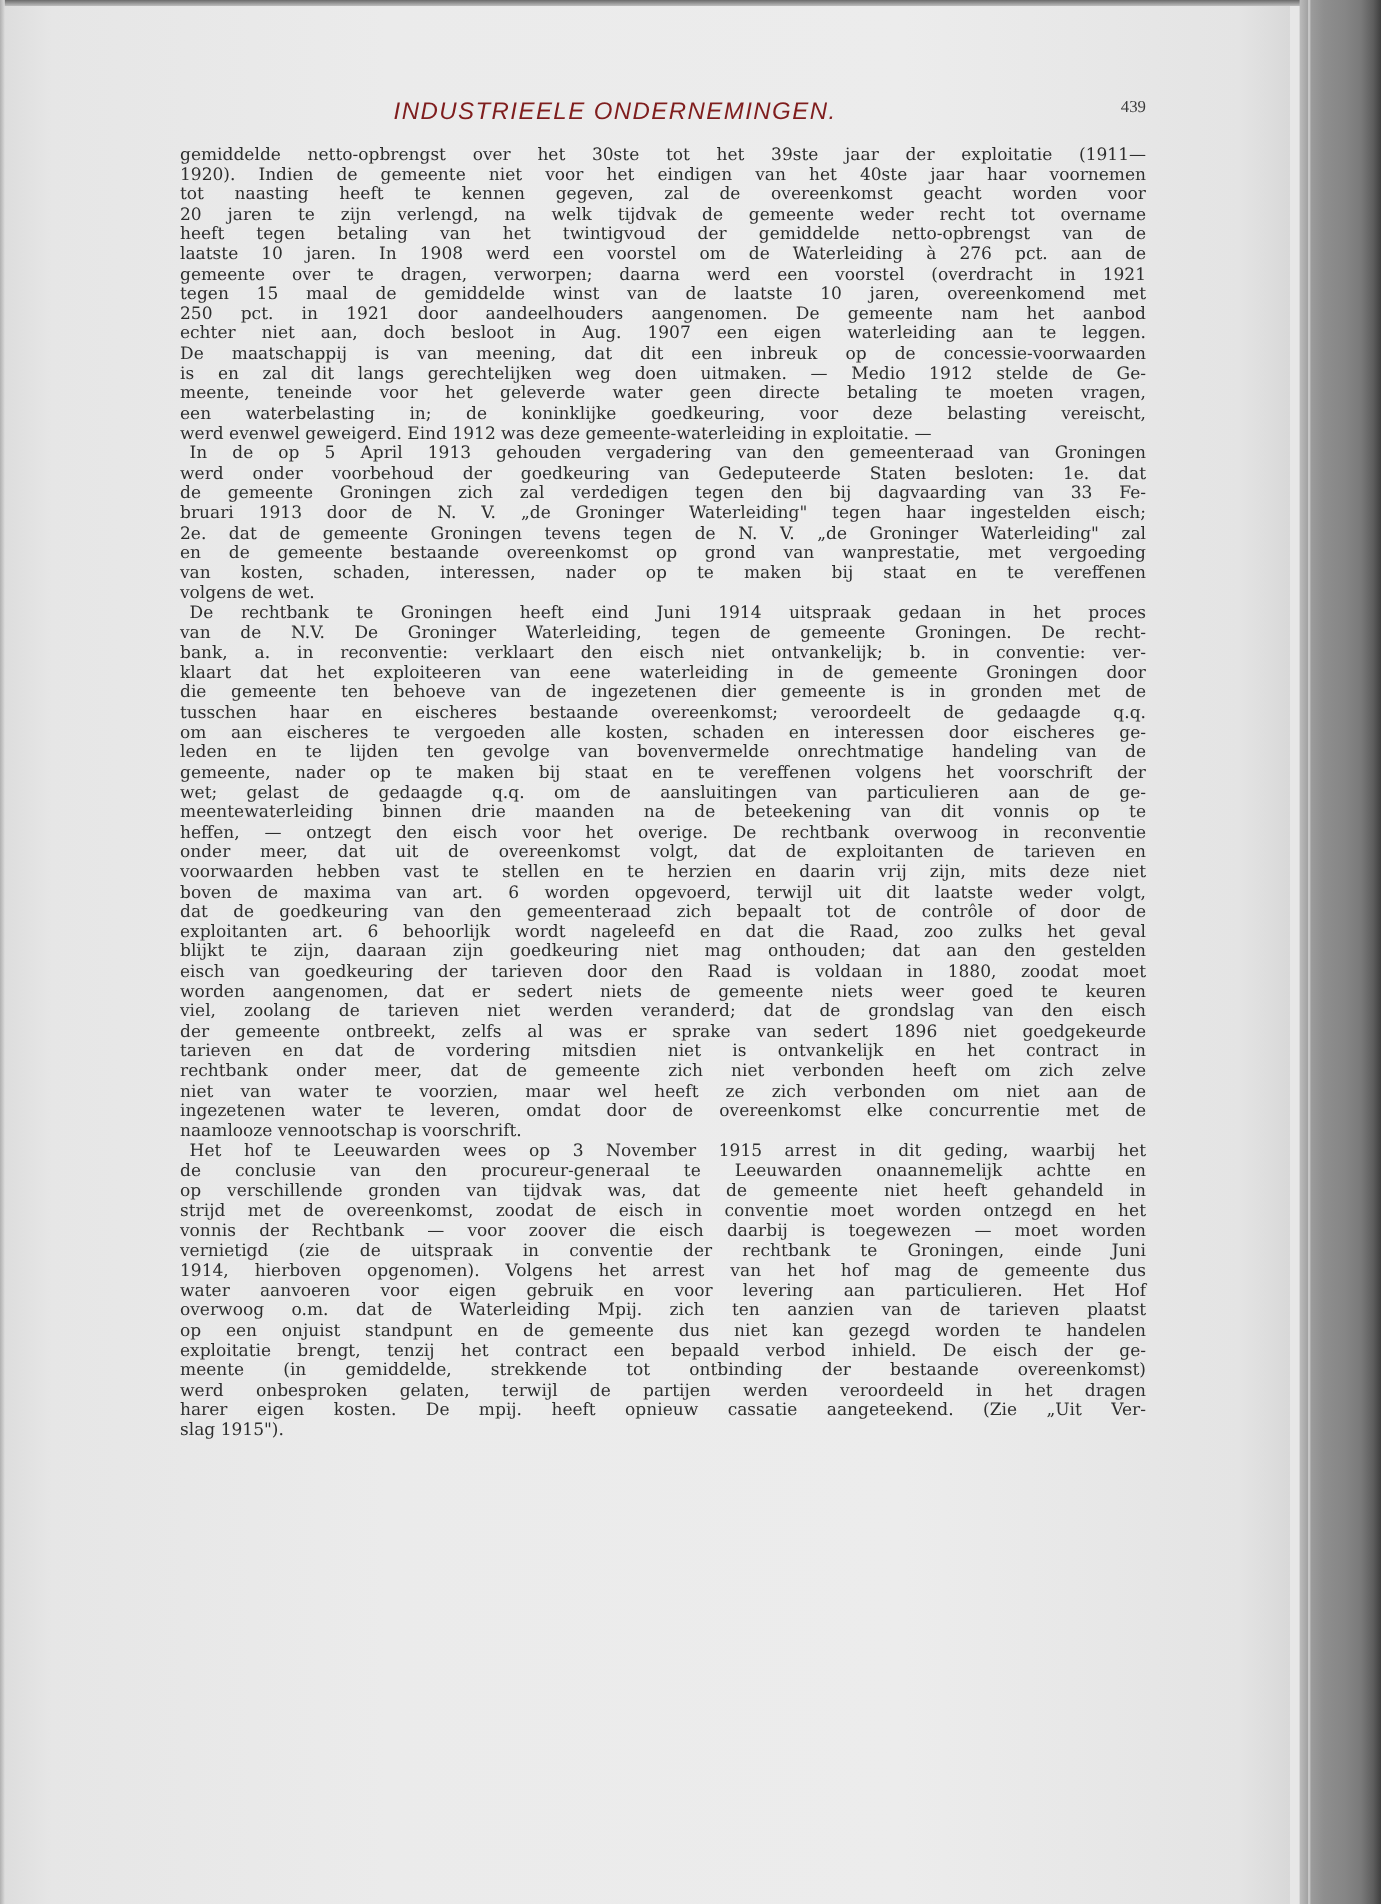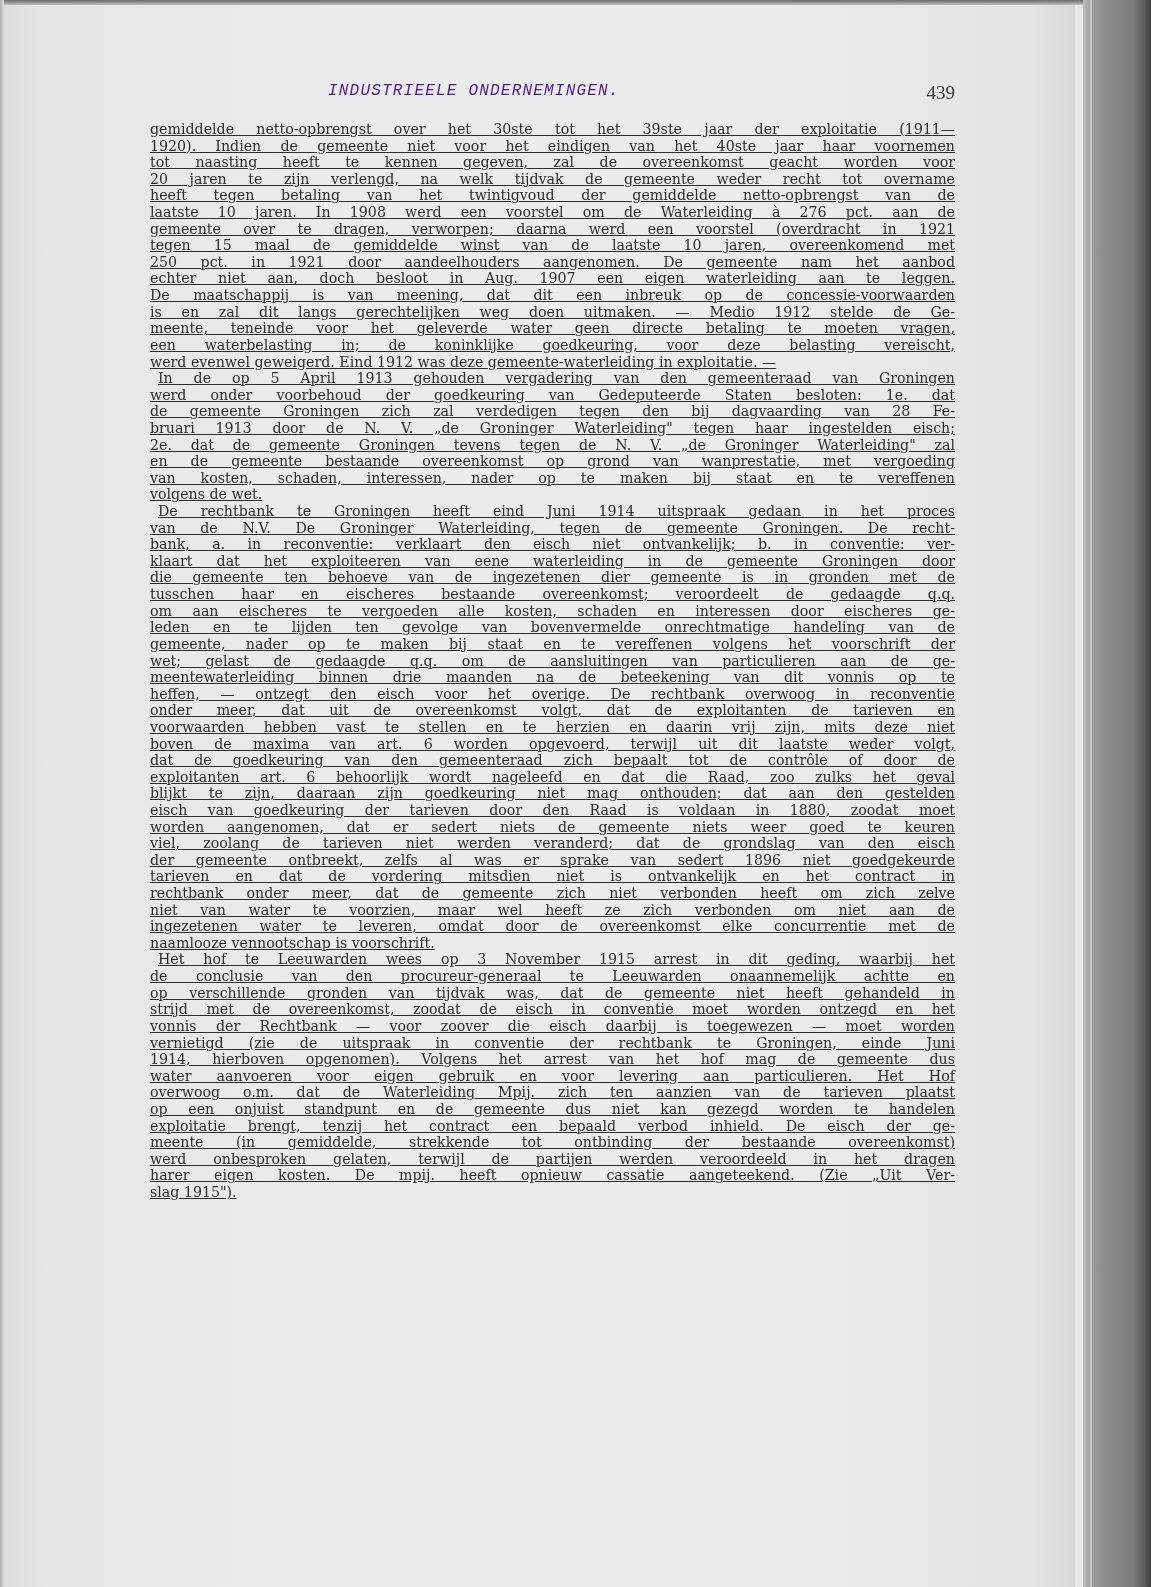--- a/index.html
+++ b/index.html
@@ -16,30 +16,30 @@
   .leftedge { position:absolute; left:0; top:0; width:4px; height:1587px; background:linear-gradient(90deg,#b0b0b0,#dadada); }
   .binding {
     position:absolute; left:1083px; top:0; width:68px; height:1587px;
     background:linear-gradient(90deg,#bcbcbc 0%,#9d9d9d 12%,#8e8e8e 30%,#868686 55%,#7a7a7a 75%,#5e5e5e 90%,#3e3e3e 100%);
   }
   .binding-line { position:absolute; left:1090px; top:0; width:2px; height:1587px; background:#c6c6c6; }
   .running-head {
     position:absolute; left:150px; top:82px; width:805px; height:24px;
   }
   .running-title {
-    position:absolute; left:178px; top:0; font-style:italic; font-size:16px; letter-spacing:1.2px;
-    color:#4c1d95; font-family:Liberation Mono, monospace;
+    position:absolute; left:178px; top:0; font-style:italic; font-size:20px; letter-spacing:1.2px;
+    color:#7f1d1d; font-family:Liberation Sans, sans-serif;
   }
   .page-number {
-    position:absolute; right:0; top:0; font-size:19px; color:#3a3a3a;
+    position:absolute; right:0; top:0; font-size:14px; color:#3a3a3a;
     font-family:"Liberation Serif","DejaVu Serif",serif;
   }
   .body-text {
     position:absolute; left:150px; top:121px; width:805px;
-    color:#2d2d2d; font-size:14.2px;text-decoration:underline;
+    color:#2d2d2d; font-size:14.2px;
   }
   .line {
     height:16.62px; line-height:16.62px; white-space:nowrap;
     text-align:justify; text-align-last:justify; overflow:visible;
   }
   .line.last { text-align-last:left; }
   .line.indent { padding-left:8px; }
 </style>
 </head>
 <body>
@@ -69,21 +69,21 @@
       <div class="line">echter niet aan, doch besloot in Aug. 1907 een eigen waterleiding aan te leggen.</div>
       <div class="line">De maatschappij is van meening, dat dit een inbreuk op de concessie-voorwaarden</div>
       <div class="line">is en zal dit langs gerechtelijken weg doen uitmaken. — Medio 1912 stelde de Ge-</div>
       <div class="line">meente, teneinde voor het geleverde water geen directe betaling te moeten vragen,</div>
       <div class="line">een waterbelasting in; de koninklijke goedkeuring, voor deze belasting vereischt,</div>
       <div class="line last">werd evenwel geweigerd. Eind 1912 was deze gemeente-waterleiding in exploitatie. —</div>
     </div>
     <div>
       <div class="line indent">In de op 5 April 1913 gehouden vergadering van den gemeenteraad van Groningen</div>
       <div class="line">werd onder voorbehoud der goedkeuring van Gedeputeerde Staten besloten: 1e. dat</div>
-      <div class="line">de gemeente Groningen zich zal verdedigen tegen den bij dagvaarding van 28 Fe-</div>
+      <div class="line">de gemeente Groningen zich zal verdedigen tegen den bij dagvaarding van 33 Fe-</div>
       <div class="line">bruari 1913 door de N. V. „de Groninger Waterleiding" tegen haar ingestelden eisch;</div>
       <div class="line">2e. dat de gemeente Groningen tevens tegen de N. V. „de Groninger Waterleiding" zal</div>
       <div class="line">en de gemeente bestaande overeenkomst op grond van wanprestatie, met vergoeding</div>
       <div class="line">van kosten, schaden, interessen, nader op te maken bij staat en te vereffenen</div>
       <div class="line last">volgens de wet.</div>
     </div>
     <div>
       <div class="line indent">De rechtbank te Groningen heeft eind Juni 1914 uitspraak gedaan in het proces</div>
       <div class="line">van de N.V. De Groninger Waterleiding, tegen de gemeente Groningen. De recht-</div>
       <div class="line">bank, a. in reconventie: verklaart den eisch niet ontvankelijk; b. in conventie: ver-</div>

